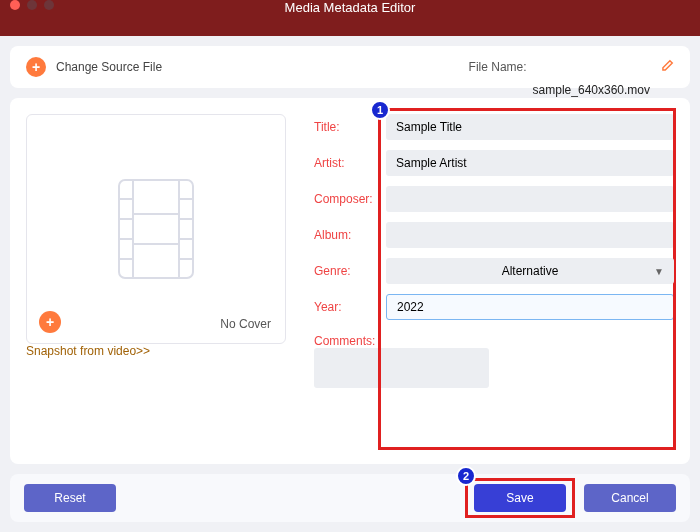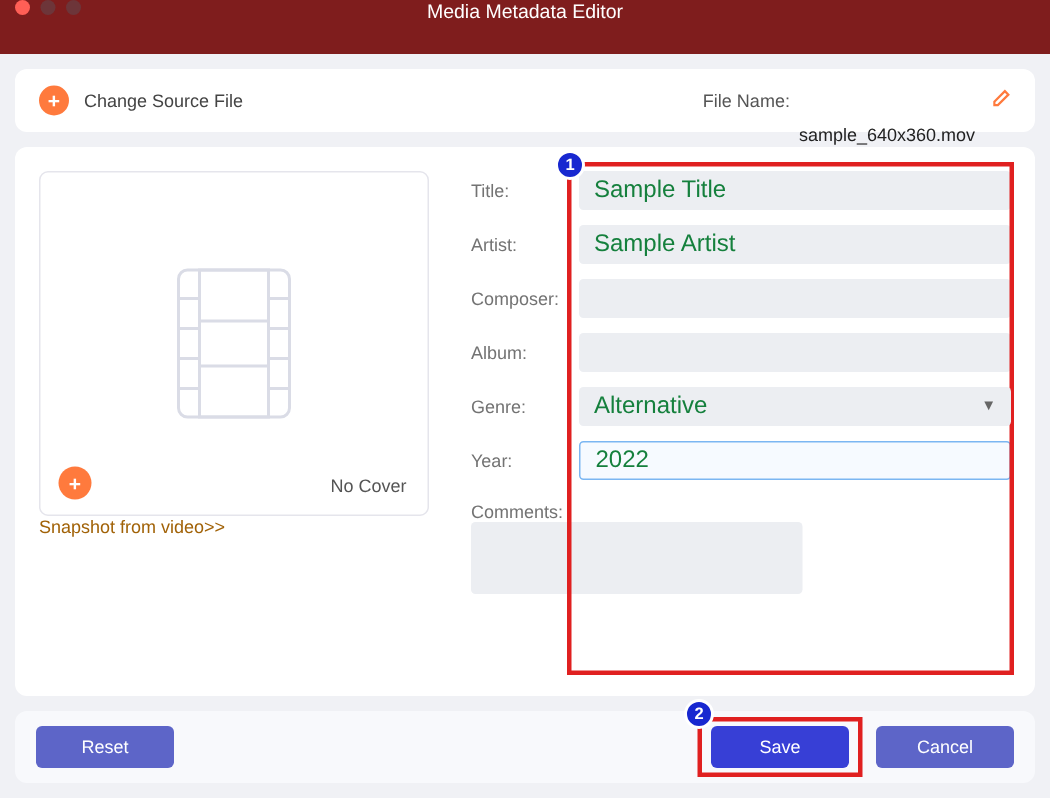--- a/index.html
+++ b/index.html
@@ -167,43 +167,43 @@
       pointer-events: none;
     }
     .form-row {
       display: flex;
       align-items: center;
       margin-bottom: 10px;
     }
     .form-row label {
       width: 72px;
       font-size: 12px;
-      color: #737373;
+      color: #ef4444;
     }
     .txt, .sel, .ta {
       flex: 1;
       background: #eceef2;
       border: none;
       border-radius: 3px;
       height: 26px;
       padding: 0 10px;
-      font-size: 16px;
-      color: #15803d;
+      font-size: 12px;
+      color: #000000;
     }
     .sel {
       appearance: none;
       -webkit-appearance: none;
       background-image: none;
       position: relative;
     }
     .sel-wrap {
       flex: 1;
       position: relative;
     }
-    .sel-wrap .sel { width: 100%; }
+    .sel-wrap .sel { width: 100%; text-align: center; }
     .sel-caret {
       position: absolute;
       right: 10px;
       top: 50%;
       transform: translateY(-50%);
       pointer-events: none;
       color: #666;
       font-size: 10px;
     }
     .year-input {

